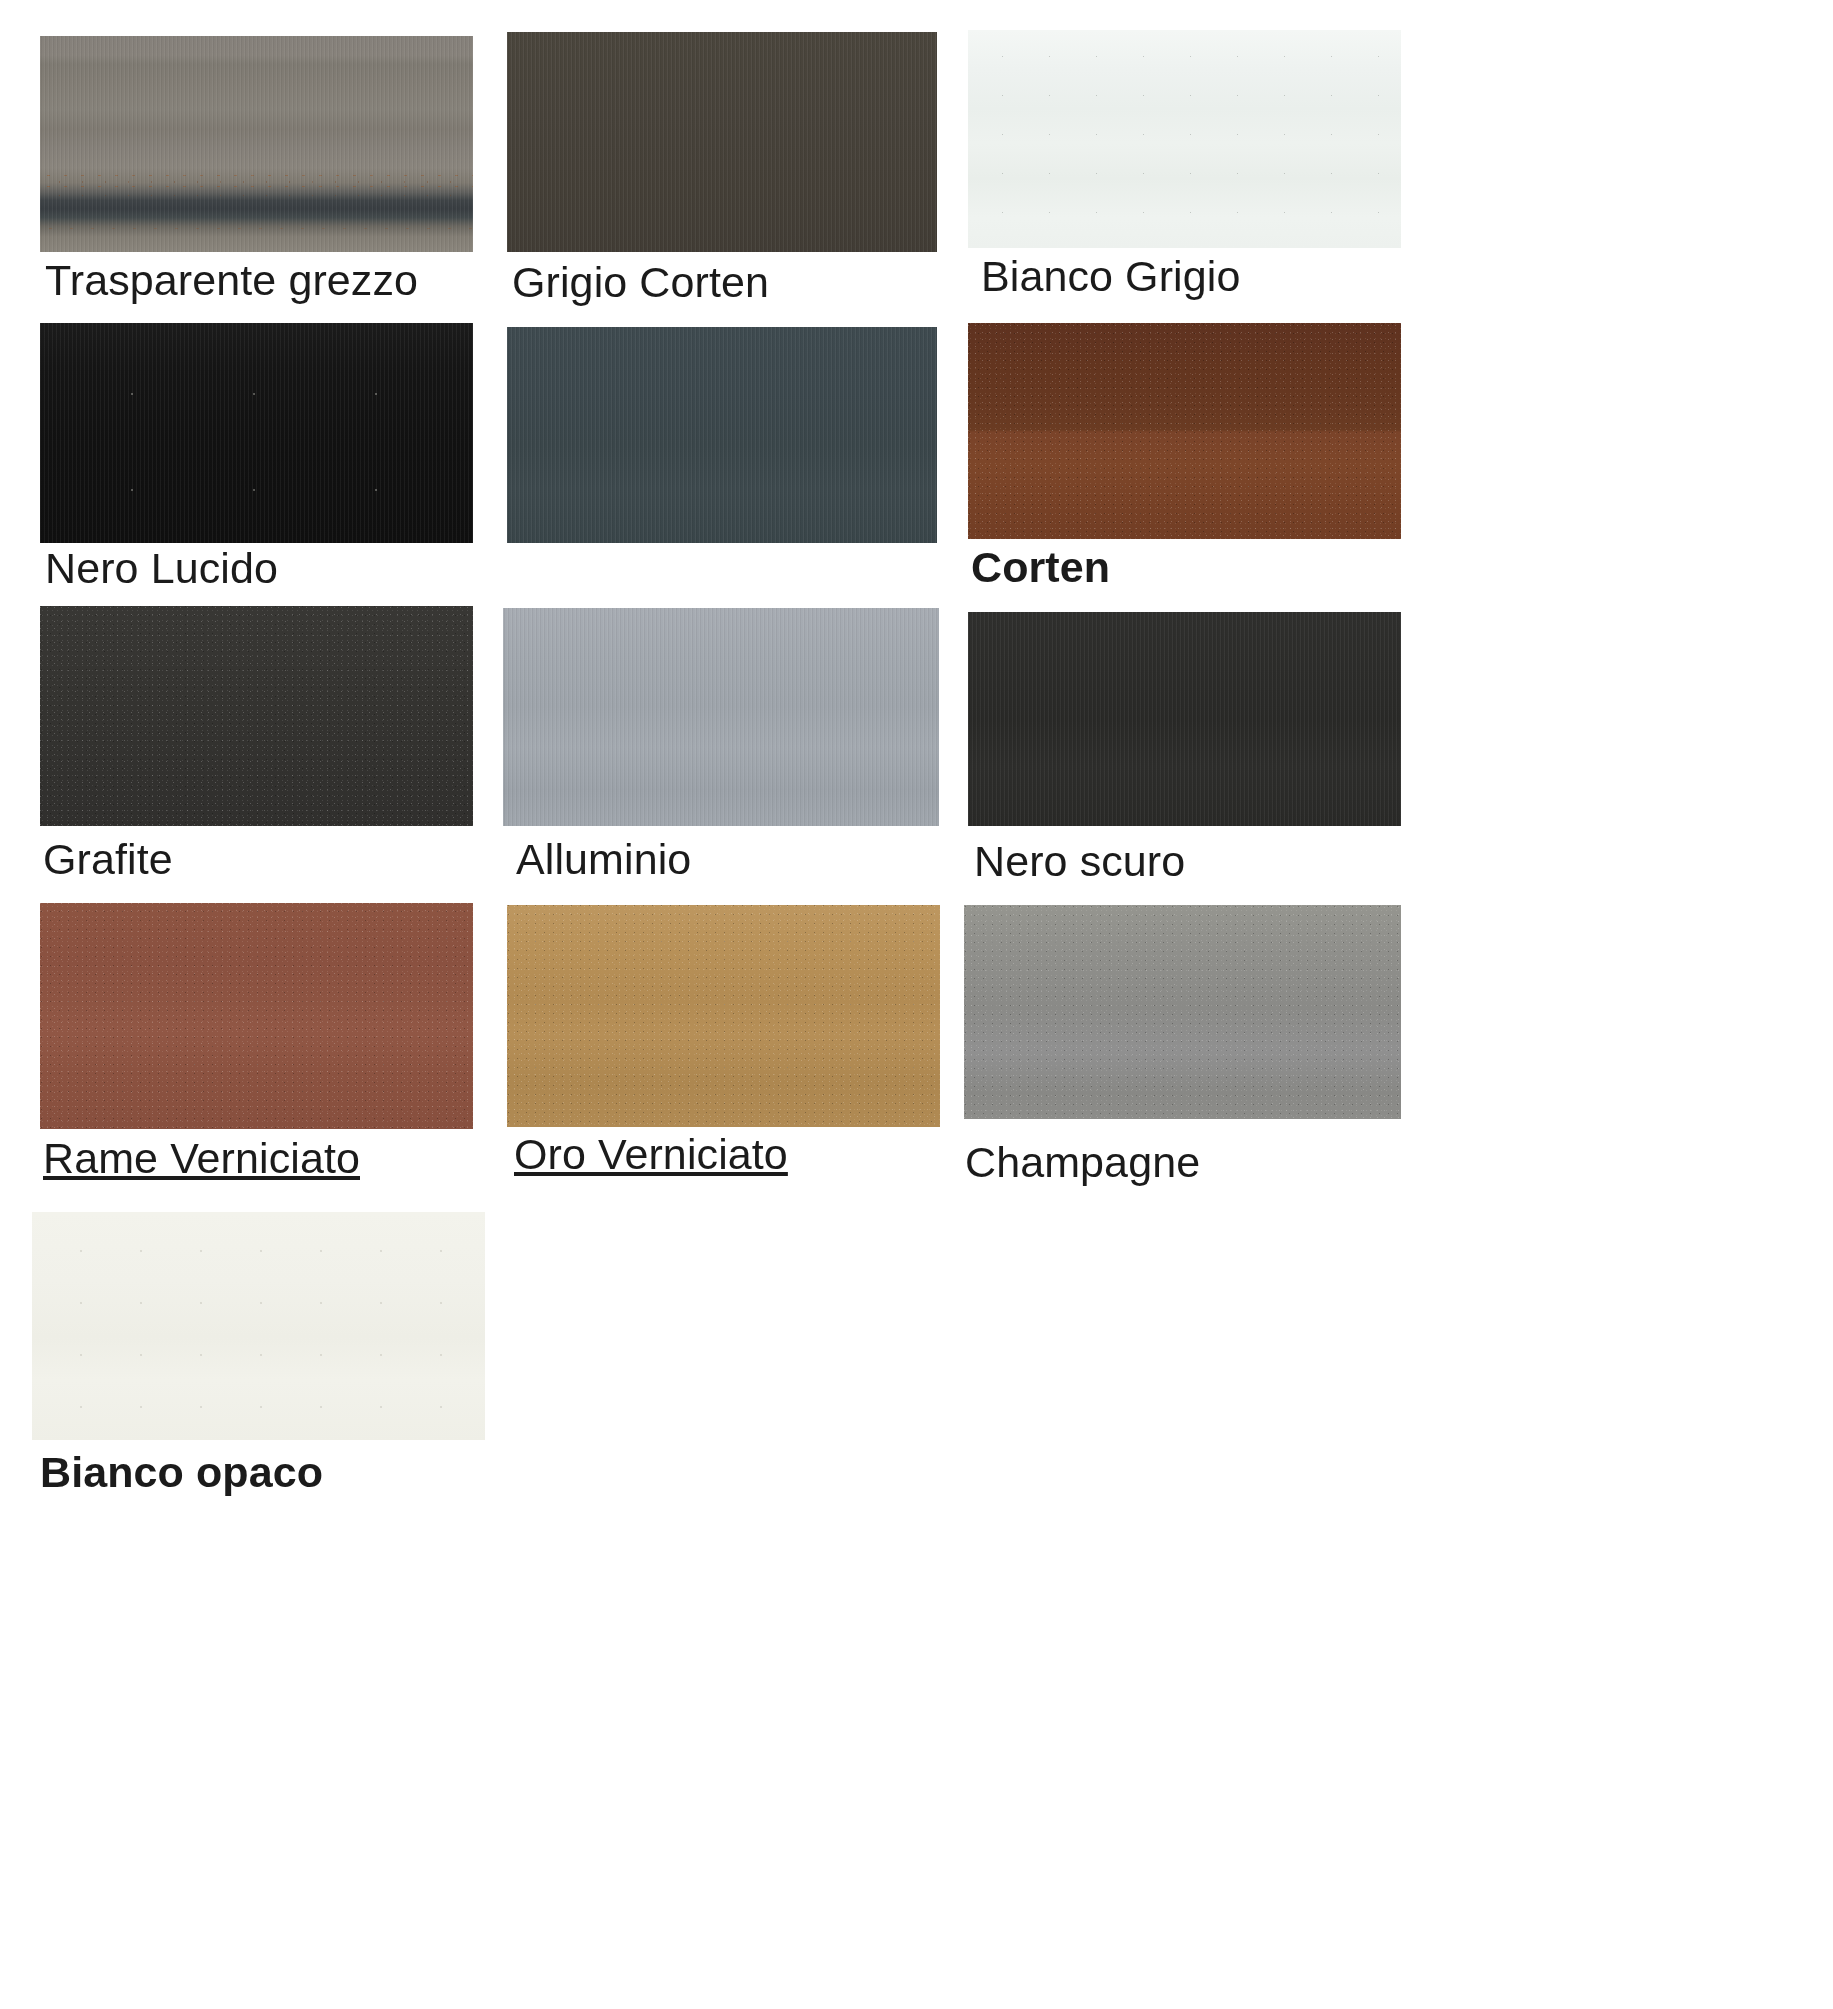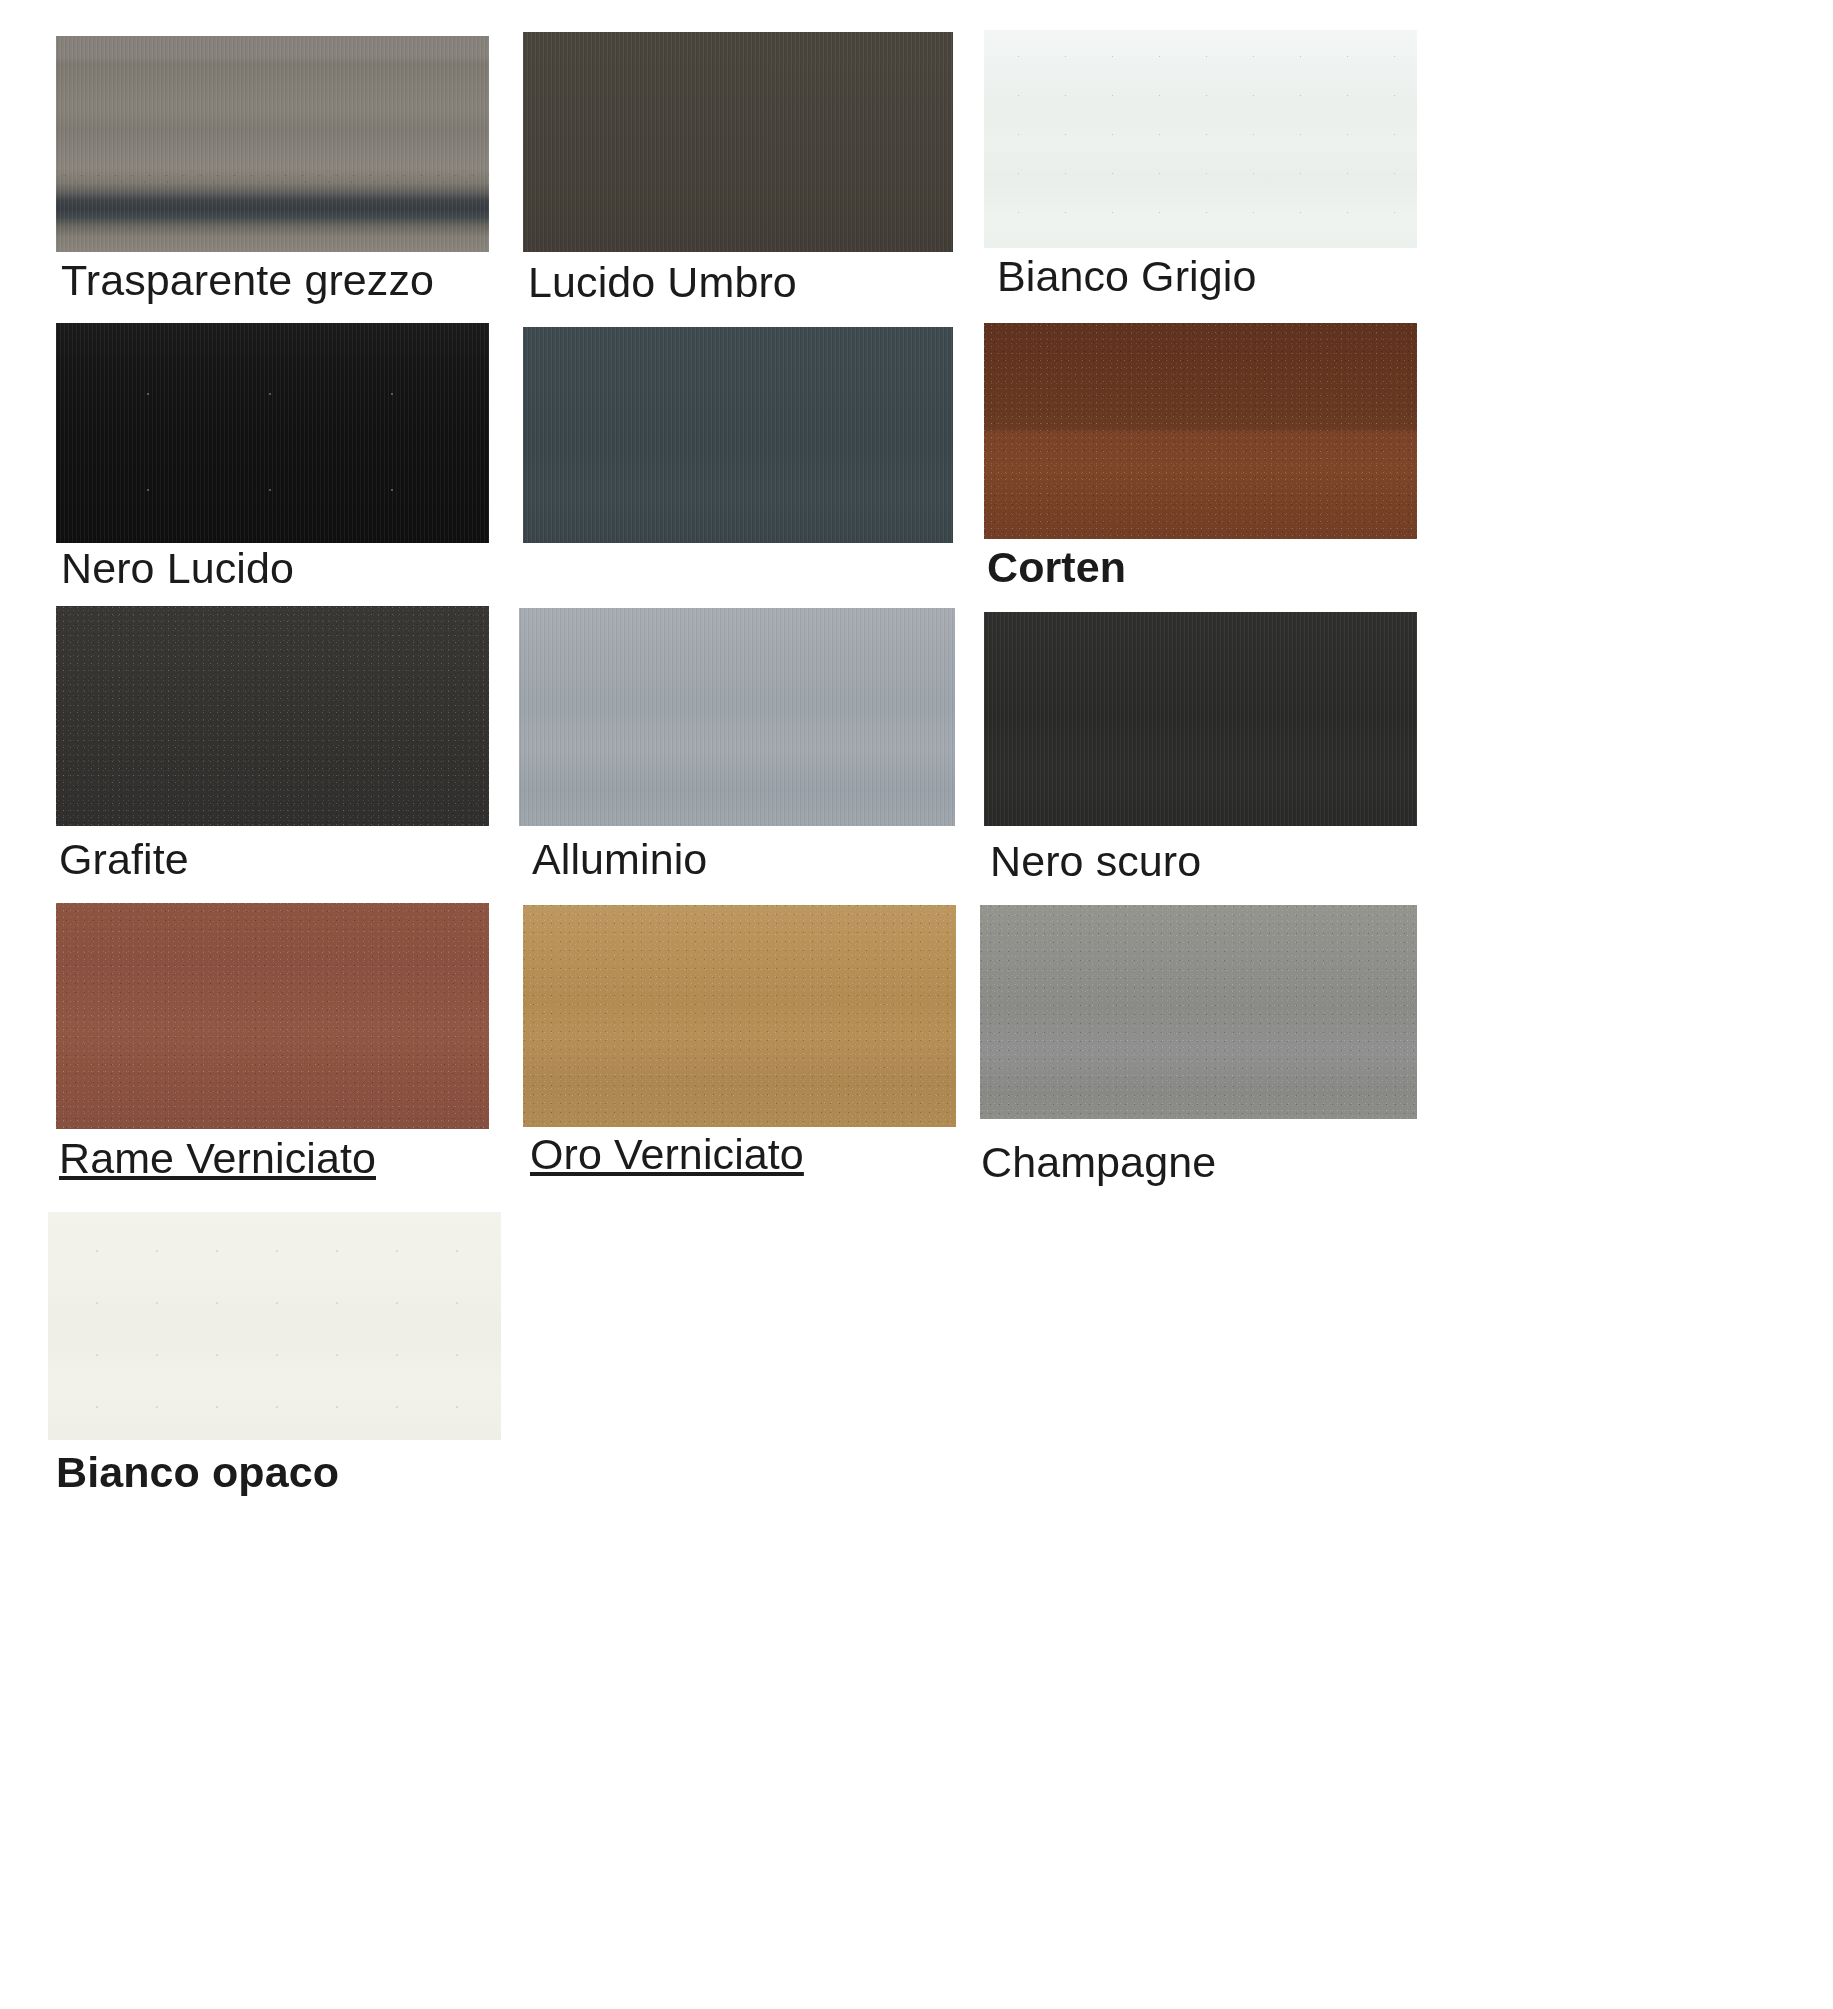--- a/index.html
+++ b/index.html
@@ -11,21 +11,21 @@
   body {
     width: 1834px;
     height: 2010px;
     position: relative;
     font-family: "Liberation Sans", "DejaVu Sans", sans-serif;
     overflow: hidden;
   }
 
   #swatch-grid {
     position: absolute;
-    left: 16px;
+    left: 0;
     top: 0;
     width: 1696px;
     height: 2010px;
   }
 
   .swatch-cell {
     position: absolute;
   }
 
   .swatch-chip {
@@ -220,21 +220,21 @@
     <div class="swatch-cell" style="left: 40px; top: 36px; width: 433px; height: 216px;">
       <div class="swatch-chip chip-trasparente tex-brush">
         <div class="rust"></div>
         <div class="rust2"></div>
       </div>
     </div>
     <div class="swatch-label" style="left: 45px; top: 259px;">Trasparente grezzo</div>
     <div class="swatch-cell" style="left: 507px; top: 32px; width: 430px; height: 220px;">
       <div class="swatch-chip chip-grigio-umbro tex-brush"></div>
     </div>
-    <div class="swatch-label" style="left: 512px; top: 261px;">Lucido Umbro</div>
+    <div class="swatch-label" style="left: 512px; top: 261px;">Grigio Corten</div>
     <div class="swatch-cell" style="left: 968px; top: 30px; width: 433px; height: 218px;">
       <div class="swatch-chip chip-bianco-lucido">
         <div class="specks"></div>
       </div>
     </div>
     <div class="swatch-label" style="left: 981px; top: 255px;">Bianco Grigio</div>
     <div class="swatch-cell" style="left: 40px; top: 323px; width: 433px; height: 220px;">
       <div class="swatch-chip chip-nero-lucido tex-brush">
         <div class="specks"></div>
       </div>

